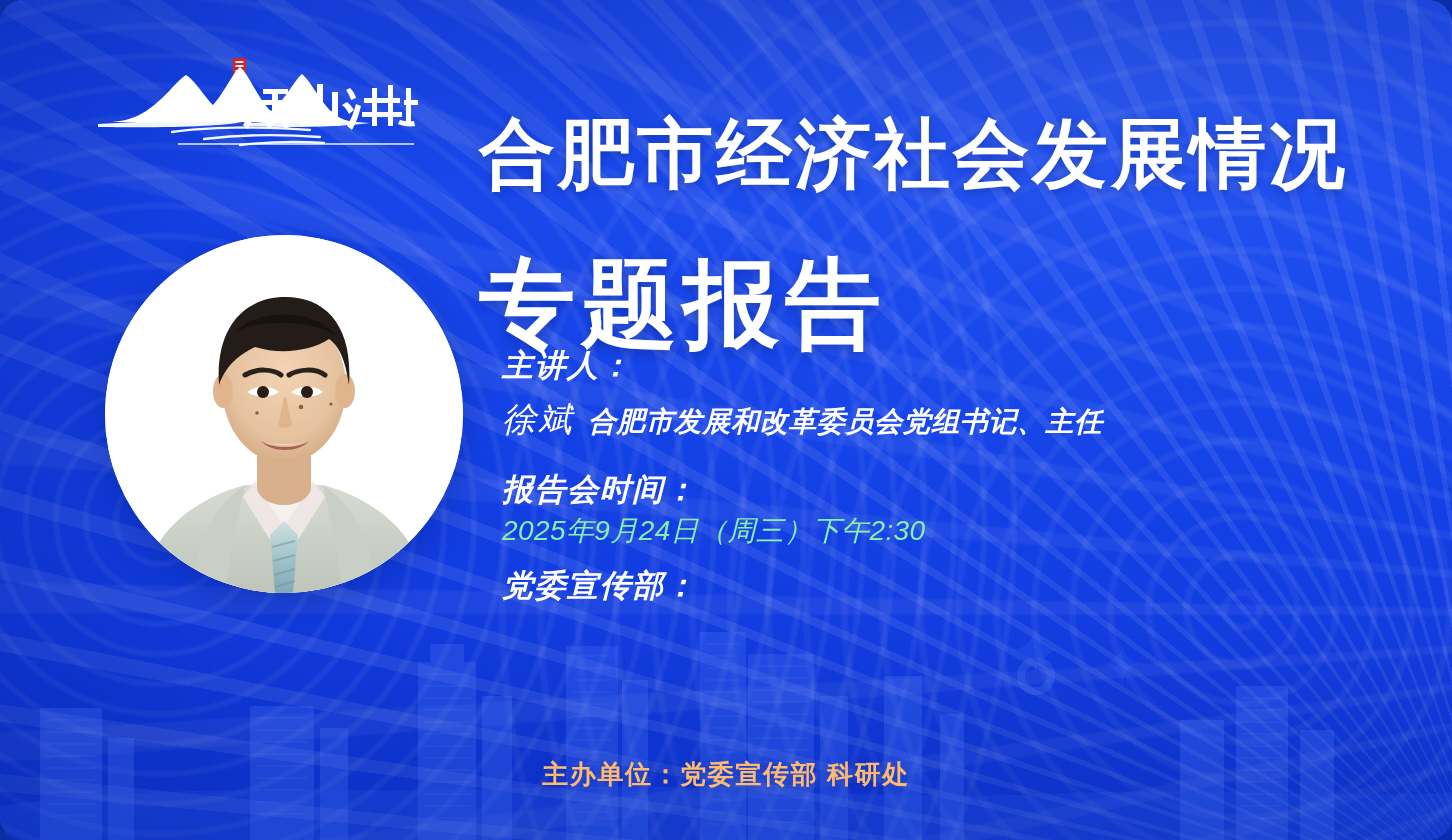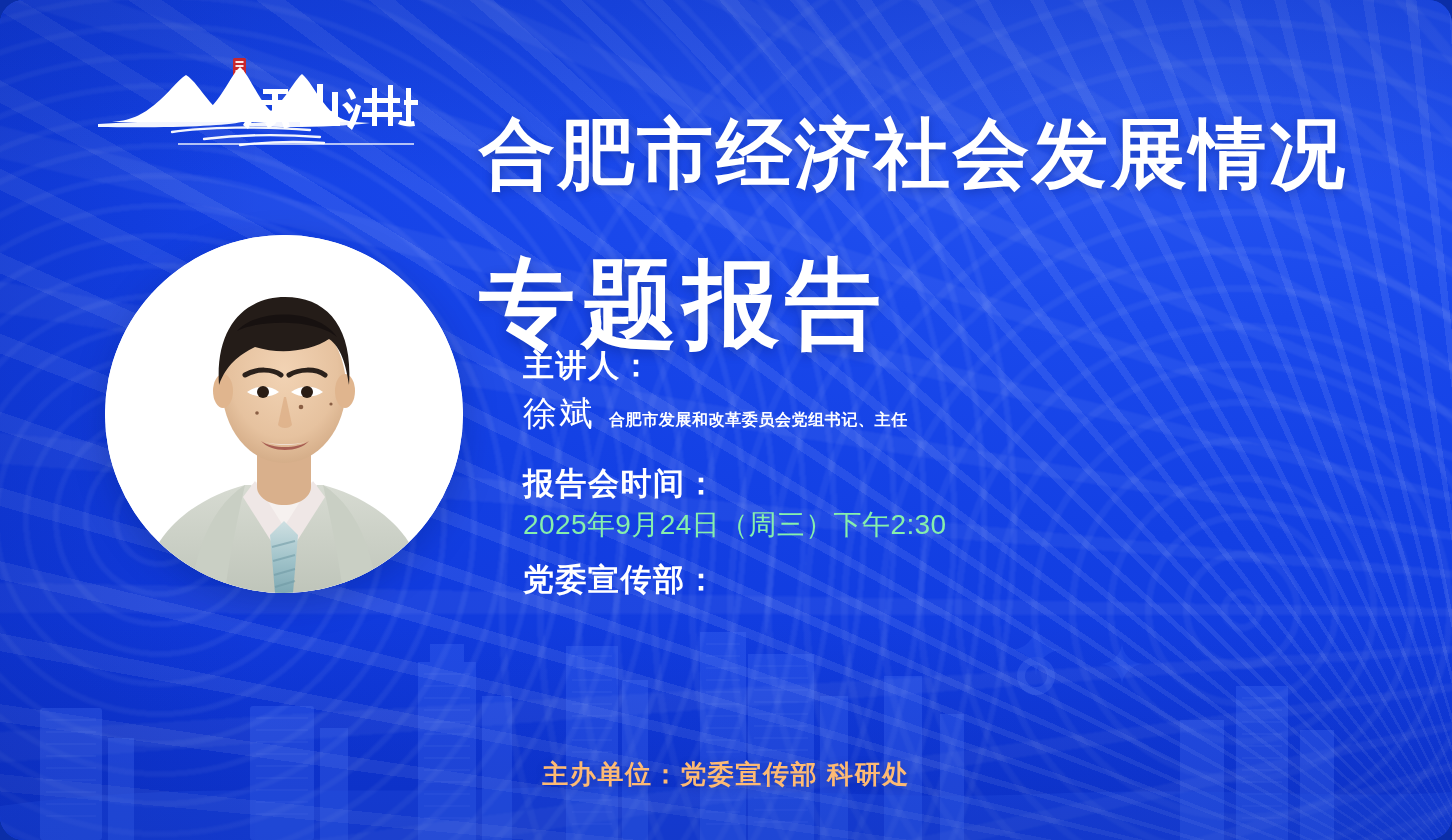--- a/index.html
+++ b/index.html
@@ -120,31 +120,31 @@
   .portrait{
     position:absolute;left:105px;top:235px;
     width:358px;height:358px;border-radius:50%;
     overflow:hidden;
     background:#ffffff;
     box-shadow:0 10px 34px rgba(4,24,100,.28);
   }
   .portrait svg{display:block;width:100%;height:100%;}
 
   
-  .info{position:absolute;left:523px;top:345px;width:700px;}
+  .info{position:absolute;left:502px;top:345px;width:700px;font-style:italic;}
   .info .lbl{
     font-size:31px;line-height:42px;font-weight:800;
     letter-spacing:1.5px;color:#ffffff;
   }
-  .row-speaker{display:flex;align-items:baseline;gap:14px;margin-top:4px;}
+  .row-speaker{display:flex;align-items:baseline;gap:14px;margin-top:10px;}
   .row-speaker .name{
     font-size:34px;font-weight:500;letter-spacing:2px;color:#ffffff;
   }
   .row-speaker .title{
-    font-size:16px;font-weight:600;letter-spacing:.6px;color:#ffffff;
+    font-size:28px;font-weight:600;letter-spacing:.6px;color:#ffffff;
   }
   .info .val{
     font-size:28px;line-height:40px;font-weight:400;
     letter-spacing:.4px;color:#86efac;
   }
   .gap-a{height:26px;}
   .gap-b{height:14px;}
 
   
   .footer{

